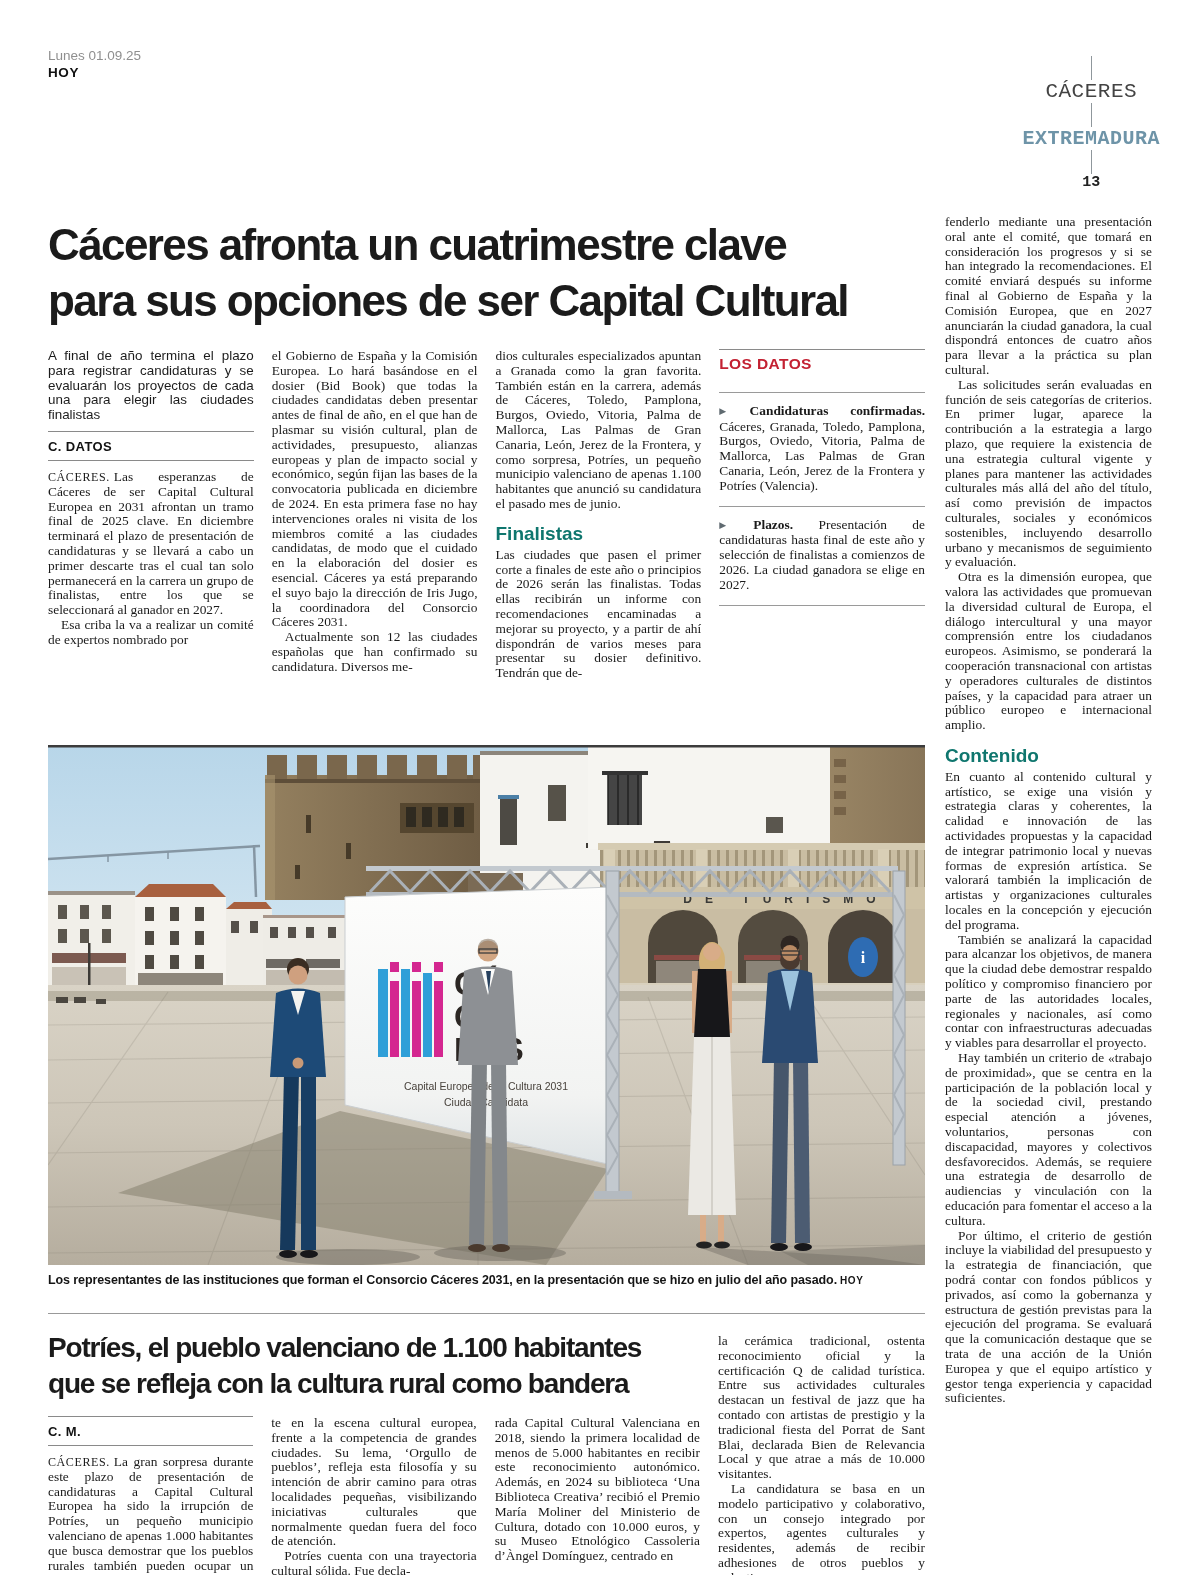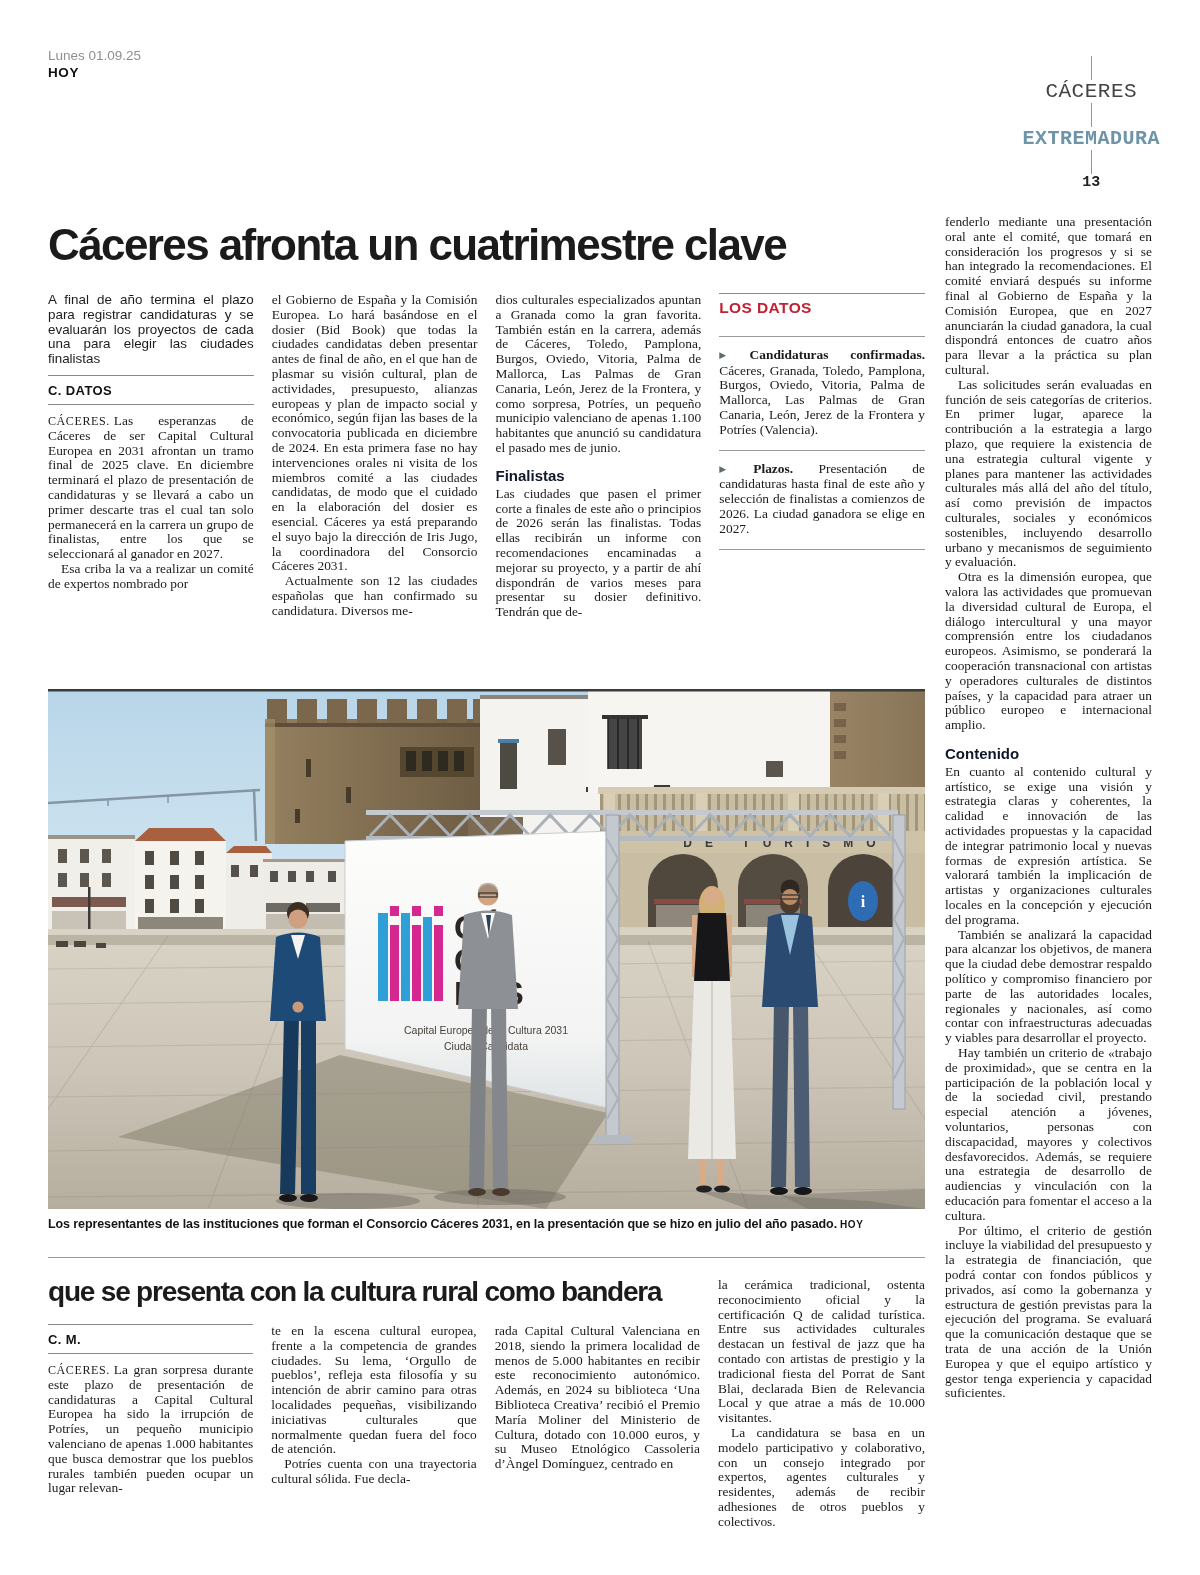--- a/index.html
+++ b/index.html
@@ -28,21 +28,21 @@
   h1 span{display:block;white-space:nowrap;}
 
   
   .grid4{display:grid;grid-template-columns:repeat(4,1fr);gap:18px;height:394px;overflow:hidden;}
   .standfirst{font-family:"Liberation Sans",sans-serif;font-size:18.5px;line-height:22px;color:#1c1c1c;margin:0 0 6px 0;}
   .byline{font-family:"Liberation Sans",sans-serif;font-size:13px;font-weight:700;letter-spacing:.4px;color:#111;
           border-top:1px solid #8a8a8a;border-bottom:1px solid #8a8a8a;padding:7px 0 6px;margin:8px 0 9px;}
   .body p{margin:0;font-size:13.4px;line-height:14.8px;text-align:justify;}
   .body p.ind{text-indent:13px;}
   .lead{letter-spacing:.6px;font-size:12px;margin-right:4px;}
-  .subhead{font-family:"Liberation Sans",sans-serif;font-weight:700;font-size:15px;margin:11px 0 3px;color:#0f172a;}
+  .subhead{font-family:"Liberation Sans",sans-serif;font-weight:700;font-size:19px;margin:11px 0 3px;color:#0f766e;}
 
   
   .datos{font-size:13.4px;line-height:14.8px;}
   .datos-title{font-family:"Liberation Sans",sans-serif;font-weight:700;font-size:15.5px;letter-spacing:.4px;
                color:#c32132;border-top:1px solid #8a8a8a;padding:7px 0 20px;margin:0;}
   .datos-item{border-top:1px solid #9a9a9a;padding:11px 0 12px;text-align:justify;}
   .datos-item:last-child{border-bottom:1px solid #9a9a9a;}
   .marker{color:#5f6a70;font-size:9px;margin-right:5px;position:relative;top:-1px;}
   .datos-lead{font-weight:700;}
 
@@ -84,20 +84,21 @@
       <div class="pagenum">13</div>
     </div>
   </div>
 
   <div class="content">
 
     <div class="main">
 
       <h1>
         <span>Cáceres afronta un cuatrimestre clave</span>
+        <span>para sus opciones de ser Capital Cultural</span>
       </h1>
 
       <div class="grid4 body">
 
         <div>
           <p class="standfirst">A final de año termina el plazo para registrar candidaturas y se evaluarán los proyectos de cada una para elegir las ciudades finalistas</p>
           <div class="byline">C. DATOS</div>
           <p><span class="lead">CÁCERES.</span><span>Las esperanzas de Cáceres de ser Capital Cultural Europea en 2031 afrontan un tramo final de 2025 clave. En diciembre terminará el plazo de presentación de candidaturas y se llevará a cabo un primer descarte tras el cual tan solo permanecerá en la carrera un grupo de finalistas, entre los que se seleccionará al ganador en 2027.</span></p>
           <p class="ind">Esa criba la va a realizar un comité de expertos nombrado por</p>
         </div>
@@ -413,21 +414,22 @@
           <rect x="0" y="0" width="877" height="2.5" fill="#3c3c3c"></rect>
         </svg>
         <div class="caption"><span>Los representantes de las instituciones que forman el Consorcio Cáceres 2031, en la presentación que se hizo en julio del año pasado.</span><span class="credit">HOY</span></div>
       </div>
 
       <hr class="divider">
 
       <div class="second body">
         <div class="sa-left">
           <h2>
-            <span>que se presenta con la cultura rural como bandera</span>
+            <span>Potríes, el pueblo valenciano de 1.100 habitantes</span>
+            <span>que se refleja con la cultura rural como bandera</span>
           </h2>
           <div class="grid3">
             <div>
               <div class="byline sa-byline">C. M.</div>
               <p><span class="lead">CÁCERES.</span><span>La gran sorpresa durante este plazo de presentación de candidaturas a Capital Cultural Europea ha sido la irrupción de Potríes, un pequeño municipio valenciano de apenas 1.000 habitantes que busca demostrar que los pueblos rurales también pueden ocupar un lugar relevan-</span></p>
             </div>
             <div>
               <p>te en la escena cultural europea, frente a la competencia de grandes ciudades. Su lema, ‘Orgullo de pueblos’, refleja esta filosofía y su intención de abrir camino para otras localidades pequeñas, visibilizando iniciativas culturales que normalmente quedan fuera del foco de atención.</p>
               <p class="ind">Potríes cuenta con una trayectoria cultural sólida. Fue decla-</p>
             </div>

